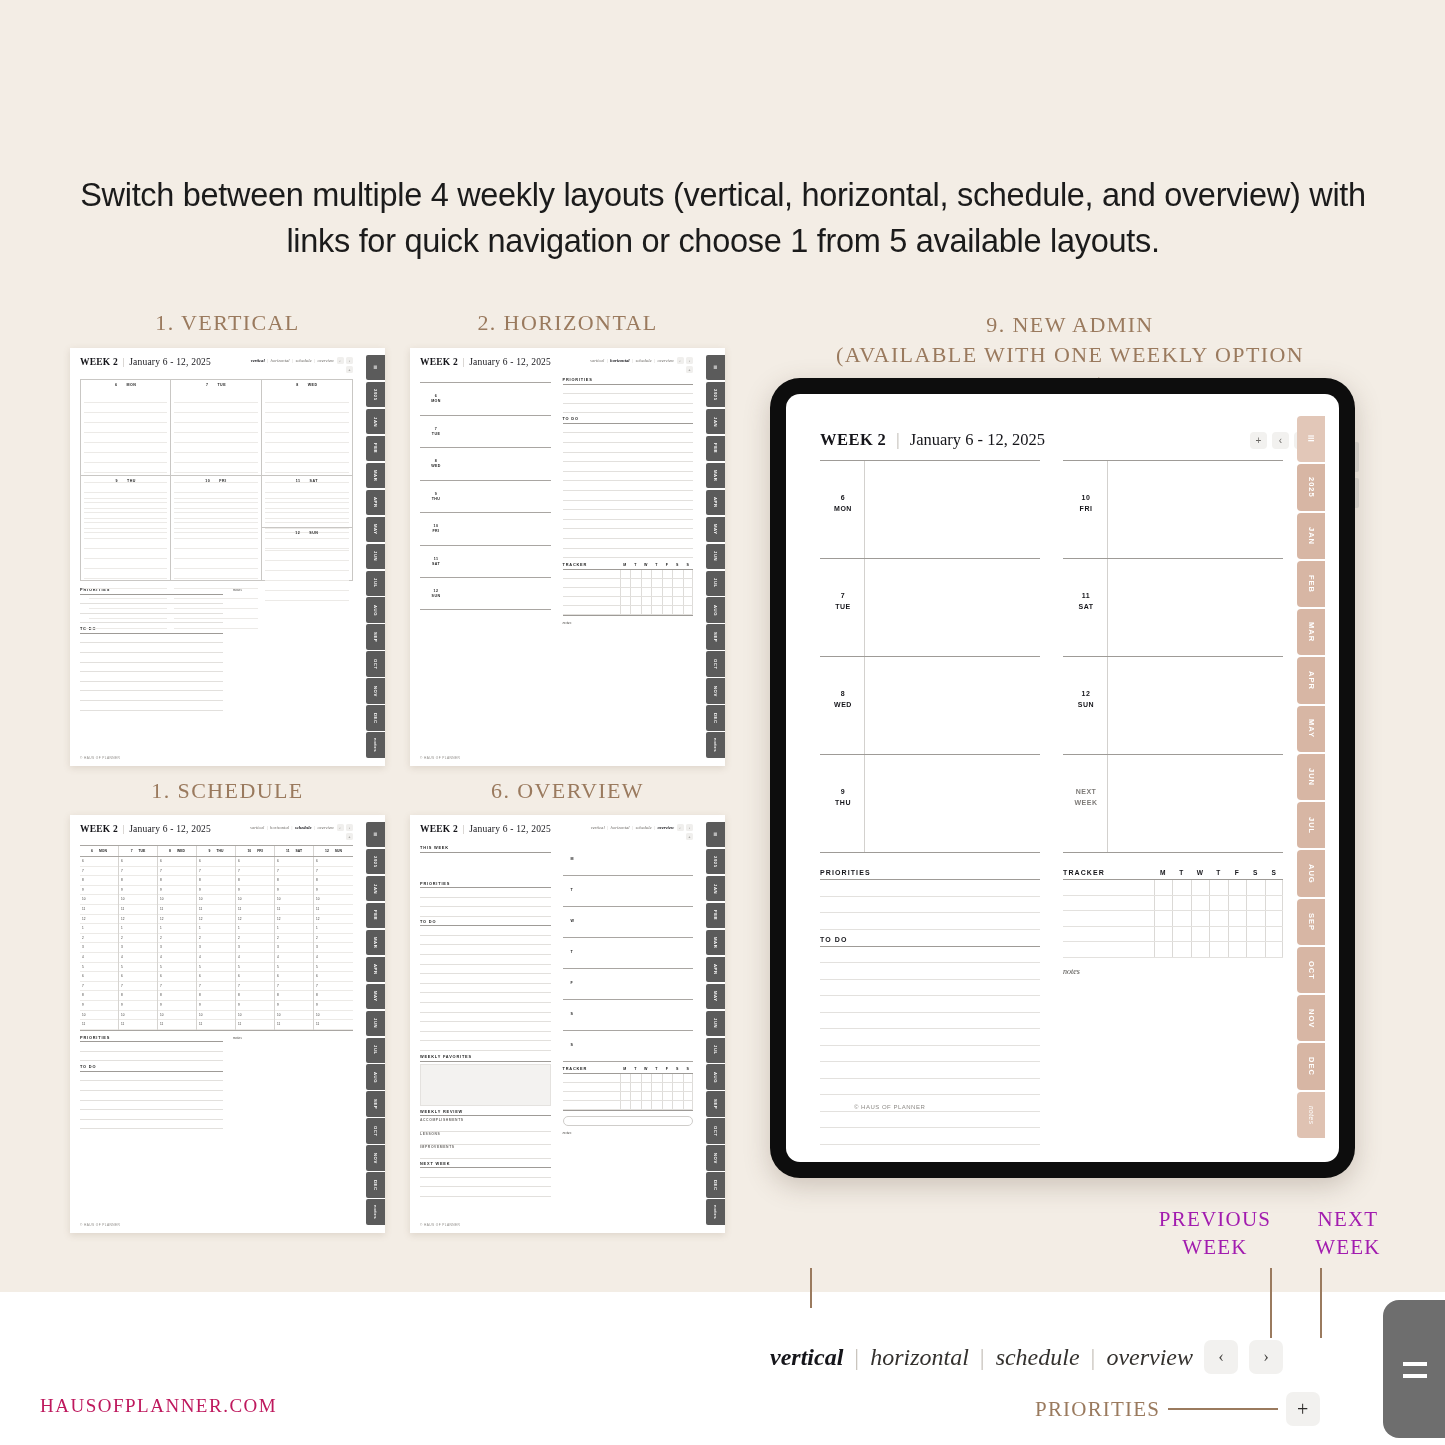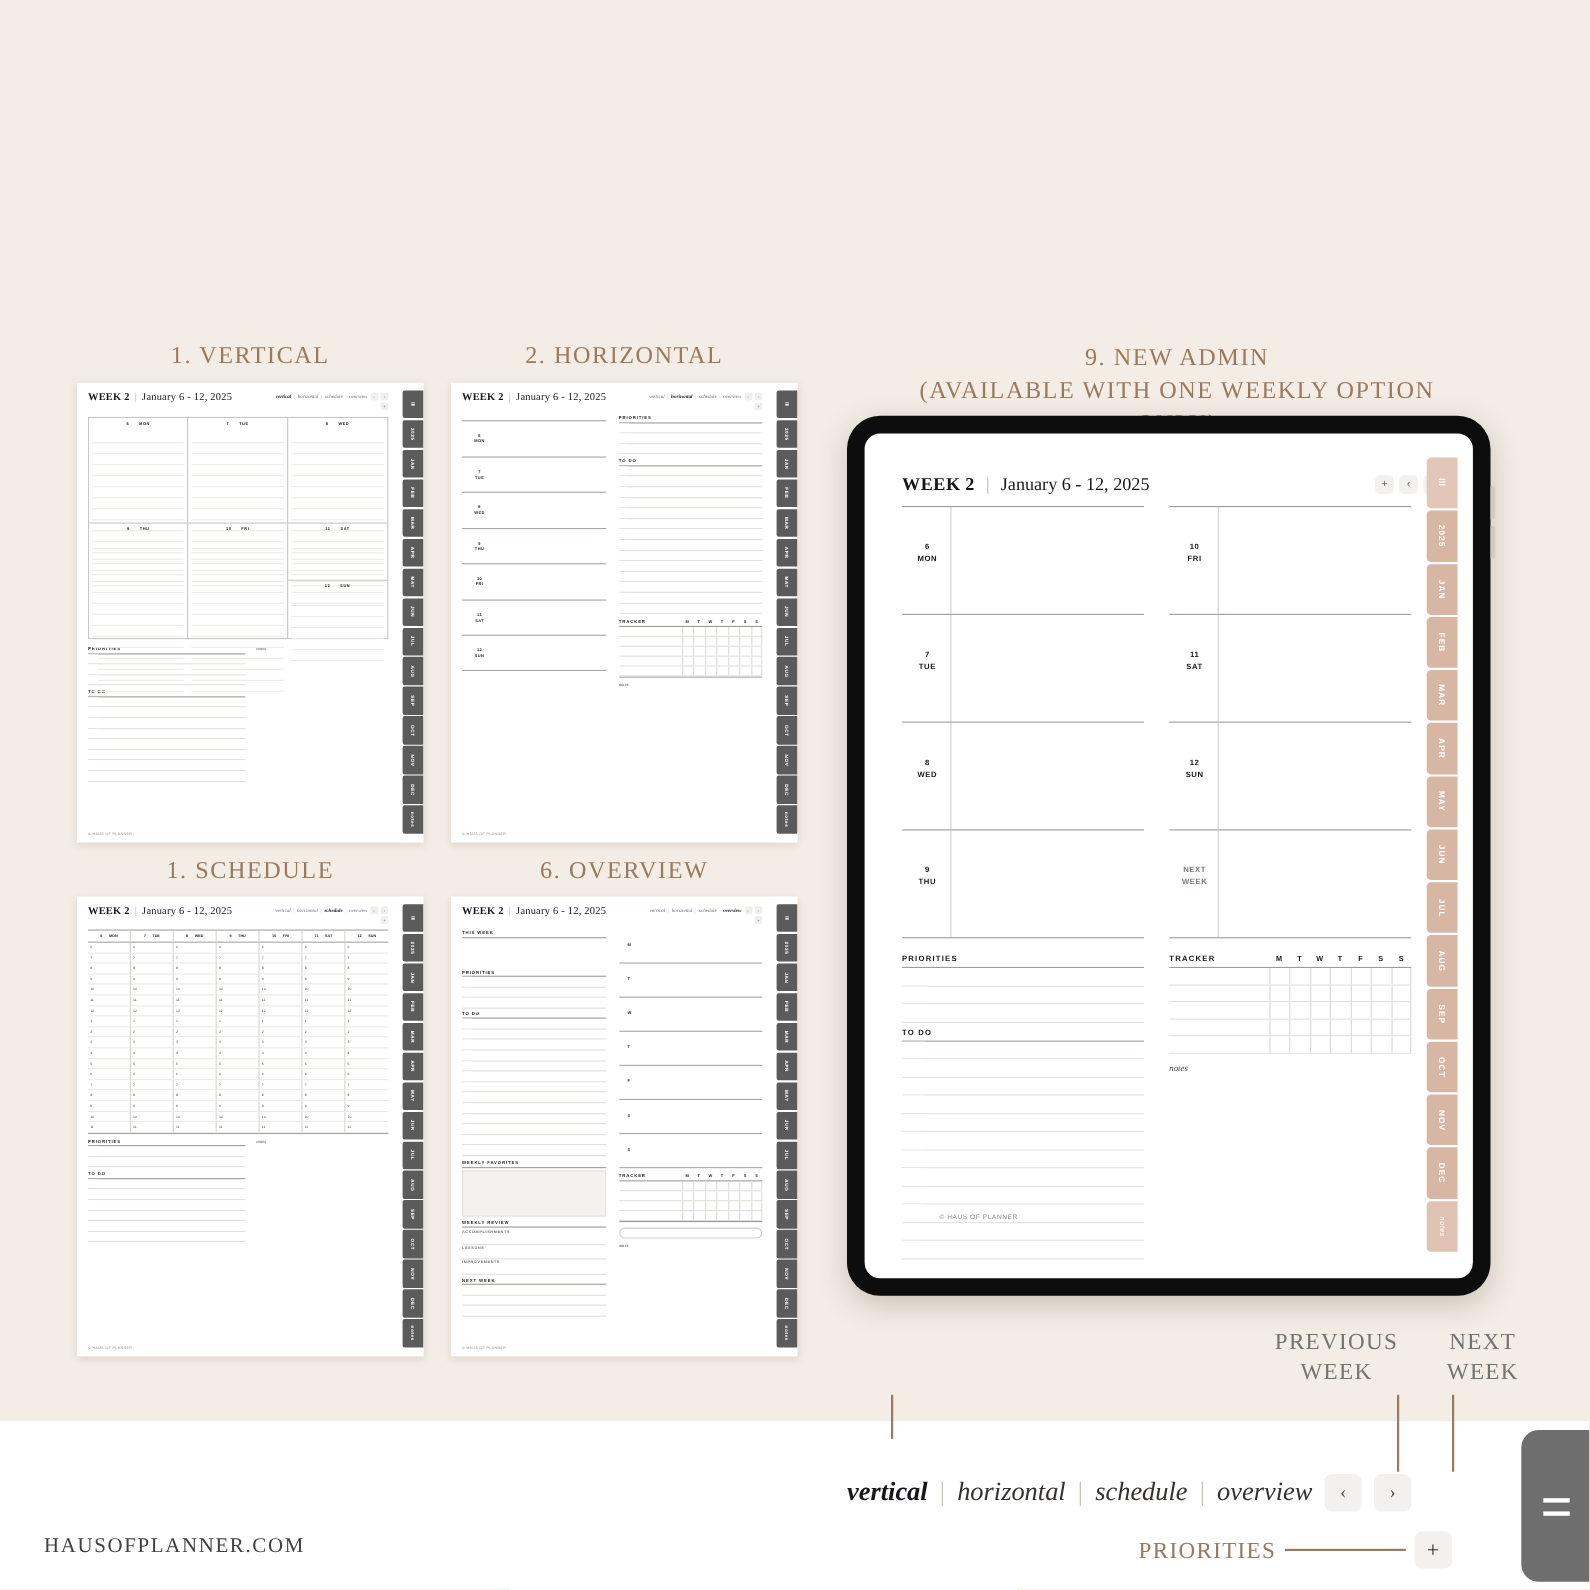--- a/index.html
+++ b/index.html
@@ -203,21 +203,21 @@
   .tb-tab { flex:1; background:#d7b6a4; color:#ffffff; margin-bottom:2px;
             display:flex; align-items:center; justify-content:center;
             font-size:7.5px; font-weight:700; letter-spacing:1px;
             writing-mode:vertical-rl; text-orientation:mixed;
             border-radius:4px 0 0 4px; position:relative; }
   .tb-tab.soft { background:#e2c7b8; }
   .tb-tab.lastn { background:#dfc2b2; font-weight:400; font-style:italic; letter-spacing:.5px; font-size:6.5px;}
 
   
   .callout { position:absolute; font-family:"Liberation Serif", serif;
-             color:#737373; font-size:21px; letter-spacing:1.2px; text-align:center; line-height:28px; }
+             color:#a21caf; font-size:21px; letter-spacing:1.2px; text-align:center; line-height:28px; }
   .leader { position:absolute; background:#9a7a5e; }
 
   .qlinks { position:absolute; left:770px; top:1340px; width:560px;
             display:flex; align-items:center; gap:11px;
             font-family:"Liberation Serif", serif; font-style:italic; font-size:24px; color:#34312e; }
   .qlinks .on { font-weight:700; color:#15151a; }
   .qlinks .bar { color:#c7c2bb; font-style:normal; }
   .nbtn { width:34px; height:34px; border-radius:7px; background:#f2f1ef;
           display:flex; align-items:center; justify-content:center; font-size:17px;
           color:#4a4845; font-style:normal; }
@@ -226,38 +226,39 @@
                  display:flex; align-items:center; gap:0;
                  font-family:"Liberation Serif", serif; font-size:21px;
                  color:#9a7a5e; letter-spacing:1.2px; }
   .intline { width:110px; height:2px; background:#9a7a5e; margin:0 8px; }
   .intbtn { width:34px; height:34px; border-radius:7px; background:#f2f1ef;
             display:flex; align-items:center; justify-content:center;
             font-size:20px; color:#2d2b29; }
 
   .sitefoot { position:absolute; left:40px; top:1395px;
               font-family:"Liberation Serif", serif; font-size:19px;
-              color:#404040; letter-spacing:1.5px; }
+              color:#be185d; letter-spacing:1.5px; }
 
   .bottom-device {
     position:absolute; left:1383px; top:1300px; width:62px; height:138px;
     background:#6e6e6e; border-radius:16px 0 0 16px;
   }
   .bottom-device::before, .bottom-device::after {
     content:""; position:absolute; left:20px; width:24px; height:4px; background:#ffffff;
   }
   .bottom-device::before { top:62px; }
   .bottom-device::after { top:74px; }
 </style>
 </head>
 <body>
 
 <div class="stage">
   <div class="bottom-white"></div>
 
+  <div class="subhead">Switch between multiple 4 weekly layouts (vertical, horizontal, schedule, and overview) with links for quick navigation or choose 1 from 5 available layouts.</div>
 
   <div class="caption" style="left:85px;top:310px;width:285px;">1. VERTICAL</div>
   <div class="caption" style="left:425px;top:310px;width:285px;">2. HORIZONTAL</div>
   <div class="caption" style="left:85px;top:778px;width:285px;">1. SCHEDULE</div>
   <div class="caption" style="left:425px;top:778px;width:285px;">6. OVERVIEW</div>
   <div class="caption" style="left:800px;top:310px;width:540px;line-height:30px;">
     <span>9. NEW ADMIN</span><br>
     <span>(AVAILABLE WITH ONE WEEKLY OPTION ONLY)</span>
   </div>
 

